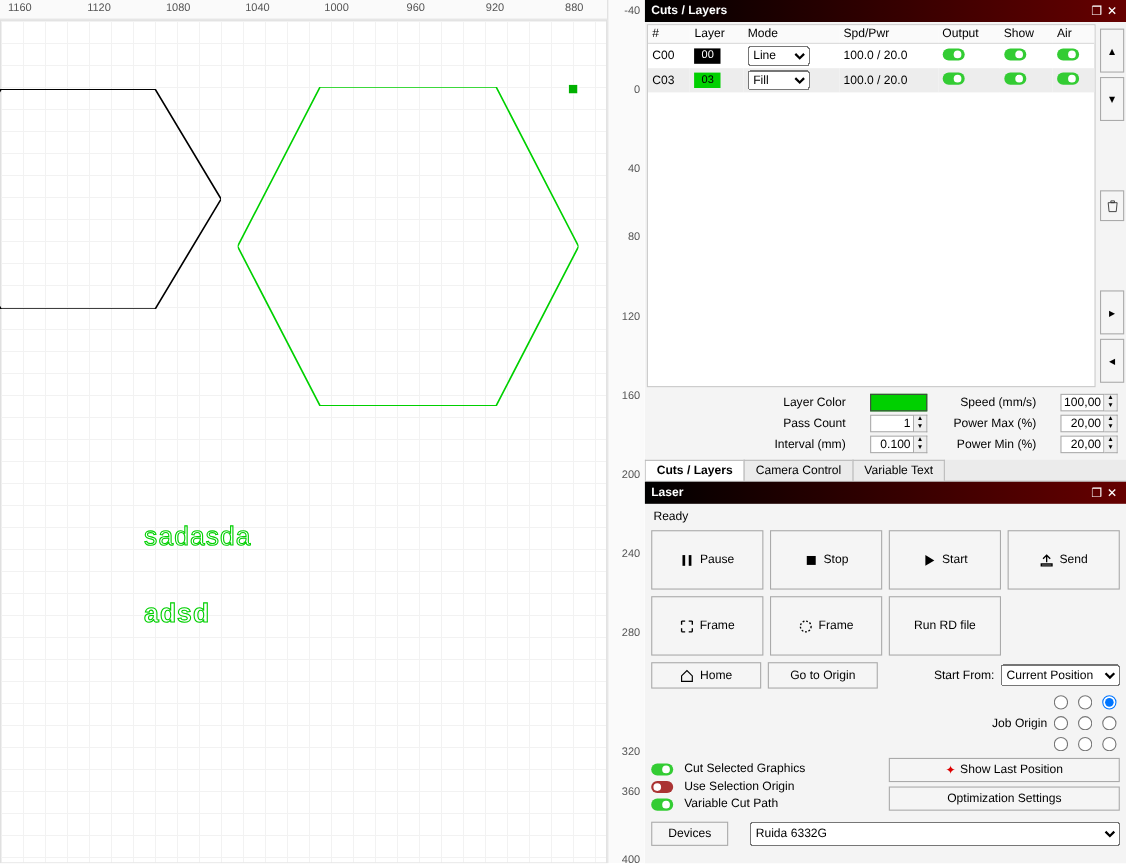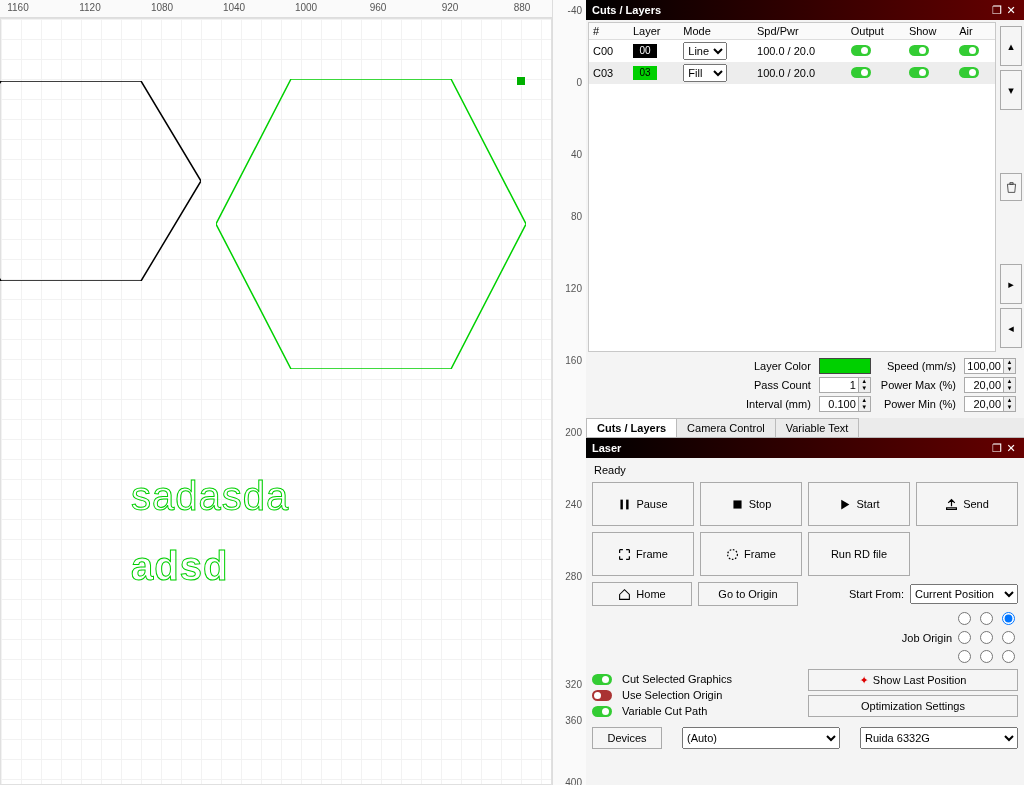--- a/index.html
+++ b/index.html
@@ -17,69 +17,69 @@
   repeating-linear-gradient(to right, #f2f2f2 0 1px, transparent 1px 20px),
   repeating-linear-gradient(to bottom, #f2f2f2 0 1px, transparent 1px 20px),
   repeating-linear-gradient(to right, #e6e6e6 0 1px, transparent 1px 100px),
   repeating-linear-gradient(to bottom, #e6e6e6 0 1px, transparent 1px 100px),
   #fff;
   border: 1px solid #e0e0e0;
 }
 .hex { position: absolute; fill: none; stroke-width: 1.5; }
 .hex.black { stroke: #000; }
 .hex.green { stroke: #00d000; }
-.canvas-text { position: absolute; color: #00d000; font-family: Arial, sans-serif; font-weight: 400; font-size: 40px; letter-spacing: 1px; -webkit-text-stroke: 1px #00d000; -webkit-text-fill-color: transparent; }
+.canvas-text { position: absolute; color: #00d000; font-family: Arial, sans-serif; font-weight: 400; font-size: 24px; letter-spacing: 1px; -webkit-text-stroke: 1px #00d000; -webkit-text-fill-color: transparent; }
 .sel-handle { position: absolute; width: 8px; height: 8px; background: #00b000; outline: 1px solid #fff; }
 
 
 .panels { flex: 1; display: flex; flex-direction: column; background: #f4f4f4; }
 
 .panel-header { height: 20px; background: linear-gradient(to right,#000,#600); color: #fff; display: flex; align-items: center; padding: 0 6px; font-size: 11px; }
 .panel-header .title { flex: 1; font-weight: 600; }
 .panel-header .hicon { width: 14px; text-align: center; color: #fff; cursor: pointer; }
 
 
 .layers-area { display: flex; }
 .layers-table { flex: 1; background: #fff; border: 1px solid #c8c8c8; margin: 2px; height: 330px; overflow: hidden; }
 .layers-table table { width: 100%; border-collapse: collapse; }
 .layers-table th { text-align: left; padding: 2px 4px; font-weight: 400; border-bottom: 1px solid #ddd; background: #fafafa; font-size: 11px; }
 .layers-table td { padding: 2px 4px; font-size: 11px; }
 .layers-table tr.sel td { background: #ededed; }
 .swatch { display: inline-block; width: 24px; height: 14px; text-align: center; color: #fff; font-size: 10px; line-height: 14px; }
 .swatch.black { background: #000; }
 .swatch.green { background: #00d000; color: #000; }
-select.mode { width: 44px; height: 18px; font-size: 11px; }
+select.mode { width: 56px; height: 18px; font-size: 11px; }
 .toggle { display: inline-block; width: 20px; height: 11px; border-radius: 6px; background: #ccc; position: relative; }
 .toggle::after { content: ""; position: absolute; width: 7px; height: 7px; background: #fff; border-radius: 50%; top: 2px; }
 .toggle.on { background: #3c3; }
 .toggle.on::after { left: 10px; }
 .toggle.off { background: #a33; }
 .toggle.off::after { left: 2px; }
 
 .side-buttons { width: 26px; display: flex; flex-direction: column; gap: 4px; padding: 6px 2px; }
 .sbtn { width: 22px; height: 40px; border: 1px solid #aaa; background: #f5f5f5; display: flex; align-items: center; justify-content: center; cursor: pointer; }
 
 
-.layer-props { padding: 4px 6px 6px; display: grid; grid-template-columns: auto 54px auto 54px; gap: 3px 8px; align-items: center; justify-content: end; }
+.layer-props { padding: 4px 6px 6px; display: grid; grid-template-columns: auto 54px auto 54px; gap: 3px 22px; align-items: center; justify-content: end; }
 .layer-props label { text-align: right; font-size: 11px; }
 .layer-props .cswatch { width: 52px; height: 16px; background: #00d000; border: 1px solid #444; }
 .numfield { display: flex; }
 .numfield input { width: 40px; height: 16px; text-align: right; padding-right: 2px; font-size: 11px; border: 1px solid #aaa; }
 .numfield .spin { width: 12px; height: 16px; border: 1px solid #aaa; border-left: none; display: flex; flex-direction: column; }
 .numfield .spin span { flex: 1; font-size: 6px; text-align: center; line-height: 6px; cursor: pointer; background: #eee; }
 
 .tabs { display: flex; border-bottom: 1px solid #bbb; background: #ebebeb; }
 .tab { padding: 3px 10px; border: 1px solid #bbb; border-bottom: none; background: #ebebeb; margin-right: -1px; font-size: 11px; cursor: pointer; }
 .tab.active { background: #fff; font-weight: 600; }
 
 
 .laser-body { flex: 1; padding: 6px; display: flex; flex-direction: column; gap: 6px; }
 .ready { font-size: 11px; padding: 0 2px; }
 .btn-grid { display: grid; grid-template-columns: repeat(4,1fr); gap: 6px; }
-.lbtn { height: 44px; border: 1px solid #aaa; background: #f5f5f5; display: flex; align-items: center; justify-content: center; gap: 5px; font-size: 12px; cursor: pointer; }
+.lbtn { height: 54px; border: 1px solid #aaa; background: #f5f5f5; display: flex; align-items: center; justify-content: center; gap: 5px; font-size: 12px; cursor: pointer; }
 .lbtn.small { height: 24px; }
 .row { display: flex; align-items: center; gap: 6px; }
 .row .spacer { flex: 1; }
 .startfrom select { width: 108px; height: 20px; font-size: 11px; }
 .radio-grid { display: grid; grid-template-columns: repeat(3,16px); gap: 6px; justify-content: end; }
 .radio-grid input { width: 13px; height: 13px; }
 .chk-list { display: flex; flex-direction: column; gap: 4px; margin-top: 4px; }
 .chk-row { display: flex; align-items: center; gap: 10px; font-size: 11px; }
 .widebtn { flex: 1; height: 22px; border: 1px solid #aaa; background: #f5f5f5; display: flex; align-items: center; justify-content: center; gap: 4px; font-size: 11px; cursor: pointer; }
 .device-row { display: flex; gap: 20px; margin-top: 4px; }
@@ -355,19 +355,18 @@
           <div class="widebtn">
               <span>Optimization Settings</span>
             </div>
         </div>
       </div>
 
       <div class="device-row">
         <div class="widebtn" style="flex:0 0 70px">
             <span>Devices</span>
           </div>
-        <select style="flex:1"><option>(Auto)</option></select>
         <select style="flex:1"><option>Ruida 6332G</option></select>
       </div>
     </div>
 
   </div>
 </div>
 
 </body></html>

